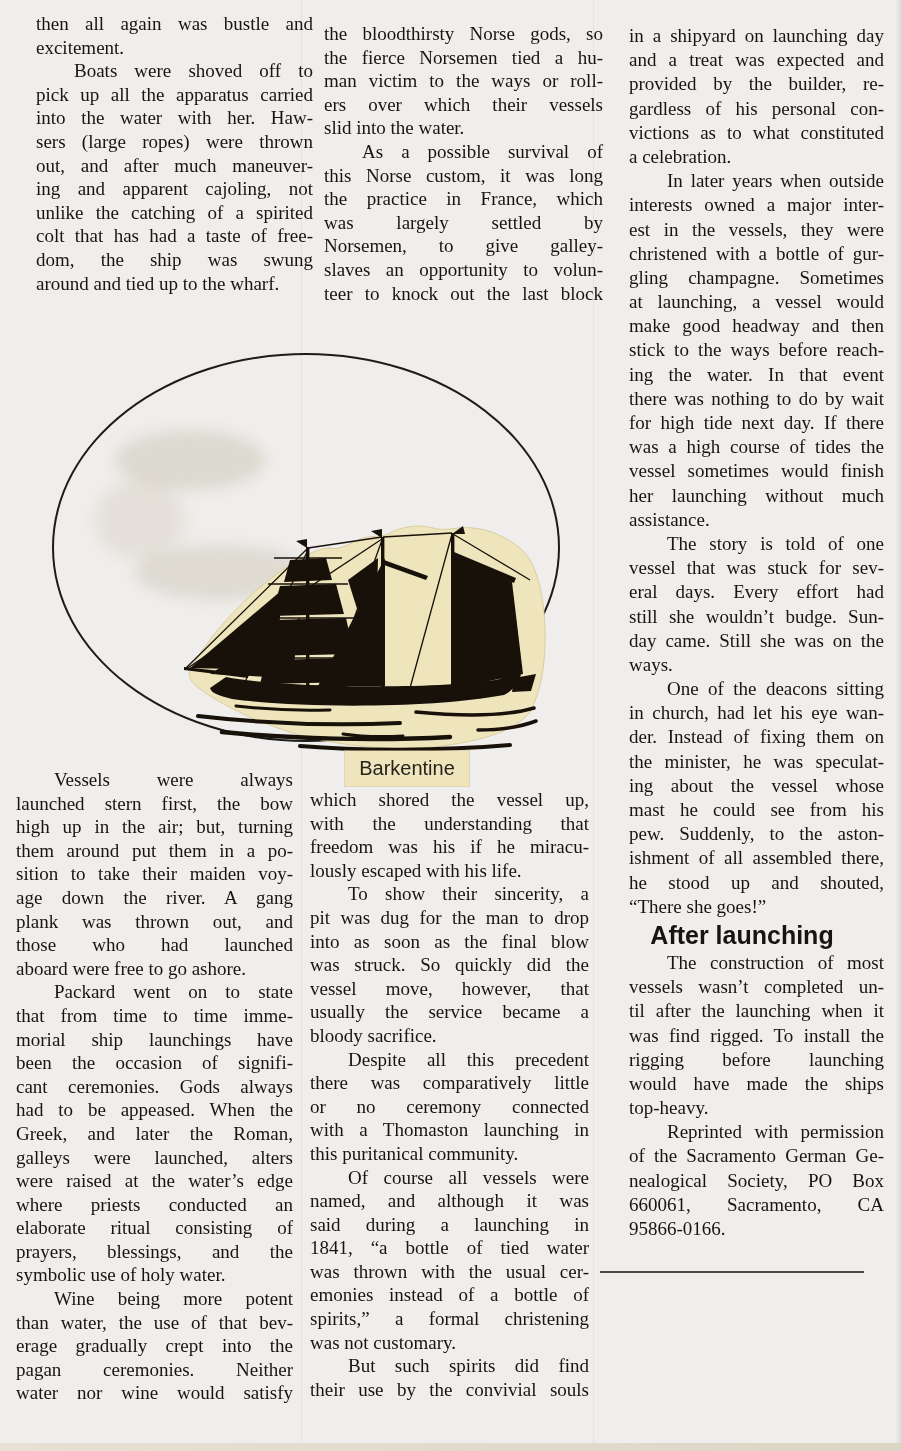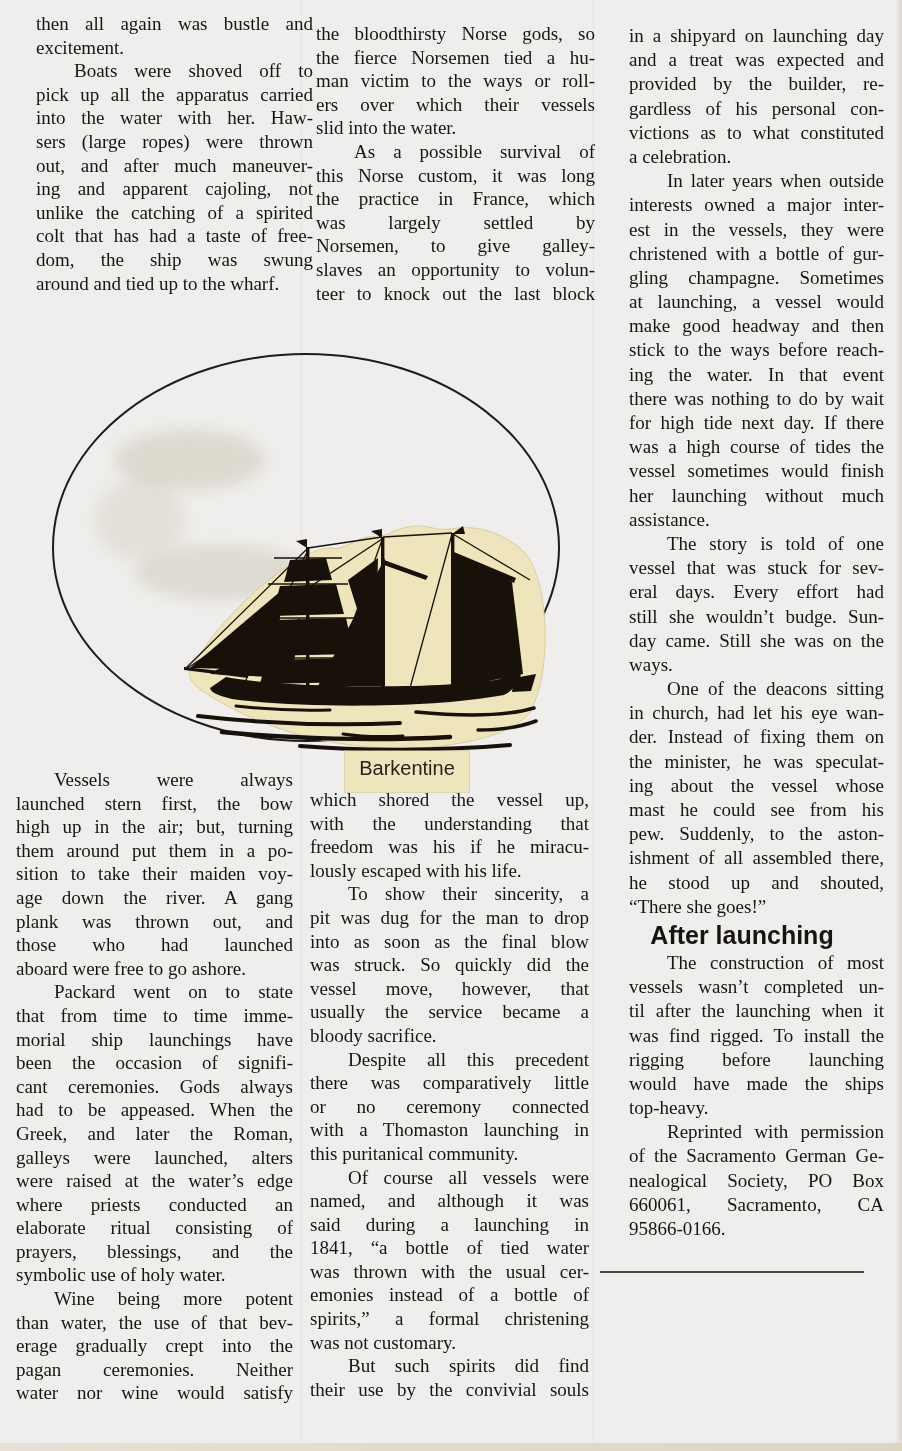--- a/index.html
+++ b/index.html
@@ -33,21 +33,21 @@
     border: 2px solid #1e1c1a; border-radius: 50%;
     background: transparent;
   }
   .smudge { position: absolute; border-radius: 50%; filter: blur(7px); }
   .smudge.s1 { left: 115px; top: 430px; width: 150px; height: 60px; background: rgba(190,180,158,0.35); }
   .smudge.s2 { left: 135px; top: 545px; width: 170px; height: 55px; background: rgba(185,175,152,0.30); }
   .smudge.s3 { left: 95px; top: 480px; width: 90px; height: 80px; background: rgba(200,192,170,0.28); }
   .ship-svg { position: absolute; left: 178px; top: 518px; width: 378px; height: 242px; }
   .caption-label {
     position: absolute; left: 345px; top: 751px;
-    width: 124px; height: 41px;
+    width: 124px; height: 35px;
     background: #efe5bd;
     box-shadow: 0 0 0 1px rgba(205,192,150,0.55);
     font-family: "Liberation Sans", sans-serif;
     font-size: 20px; color: #26221c;
     text-align: center; line-height: 34px;
   }
   .col-sep { position: absolute; top: 0; width: 1px; height: 1451px; background: rgba(60,55,50,0.06); }
   .sep-1 { left: 301px; } .sep-2 { left: 593px; }
   .edge-right { position: absolute; right: 0; top: 0; width: 7px; height: 1451px;
     background: linear-gradient(to right, rgba(150,140,125,0), rgba(150,140,125,0.22)); }
@@ -77,21 +77,21 @@
       <div class="tl">into the water with her. Haw-</div>
       <div class="tl">sers (large ropes) were thrown</div>
       <div class="tl">out, and after much maneuver-</div>
       <div class="tl">ing and apparent cajoling, not</div>
       <div class="tl">unlike the catching of a spirited</div>
       <div class="tl">colt that has had a taste of free-</div>
       <div class="tl">dom, the ship was swung</div>
       <div class="tl end">around and tied up to the wharf.</div>
     </div>
 
-  <div class="col col-lh-a" style="left:316px; top:22px; width:279px;">
+  <div class="col col-lh-a" style="left:324px; top:22px; width:279px;">
       <div class="tl">the bloodthirsty Norse gods, so</div>
       <div class="tl">the fierce Norsemen tied a hu-</div>
       <div class="tl">man victim to the ways or roll-</div>
       <div class="tl">ers over which their vessels</div>
       <div class="tl end">slid into the water.</div>
       <div class="tl ind">As a possible survival of</div>
       <div class="tl">this Norse custom, it was long</div>
       <div class="tl">the practice in France, which</div>
       <div class="tl">was largely settled by</div>
       <div class="tl">Norsemen, to give galley-</div>

